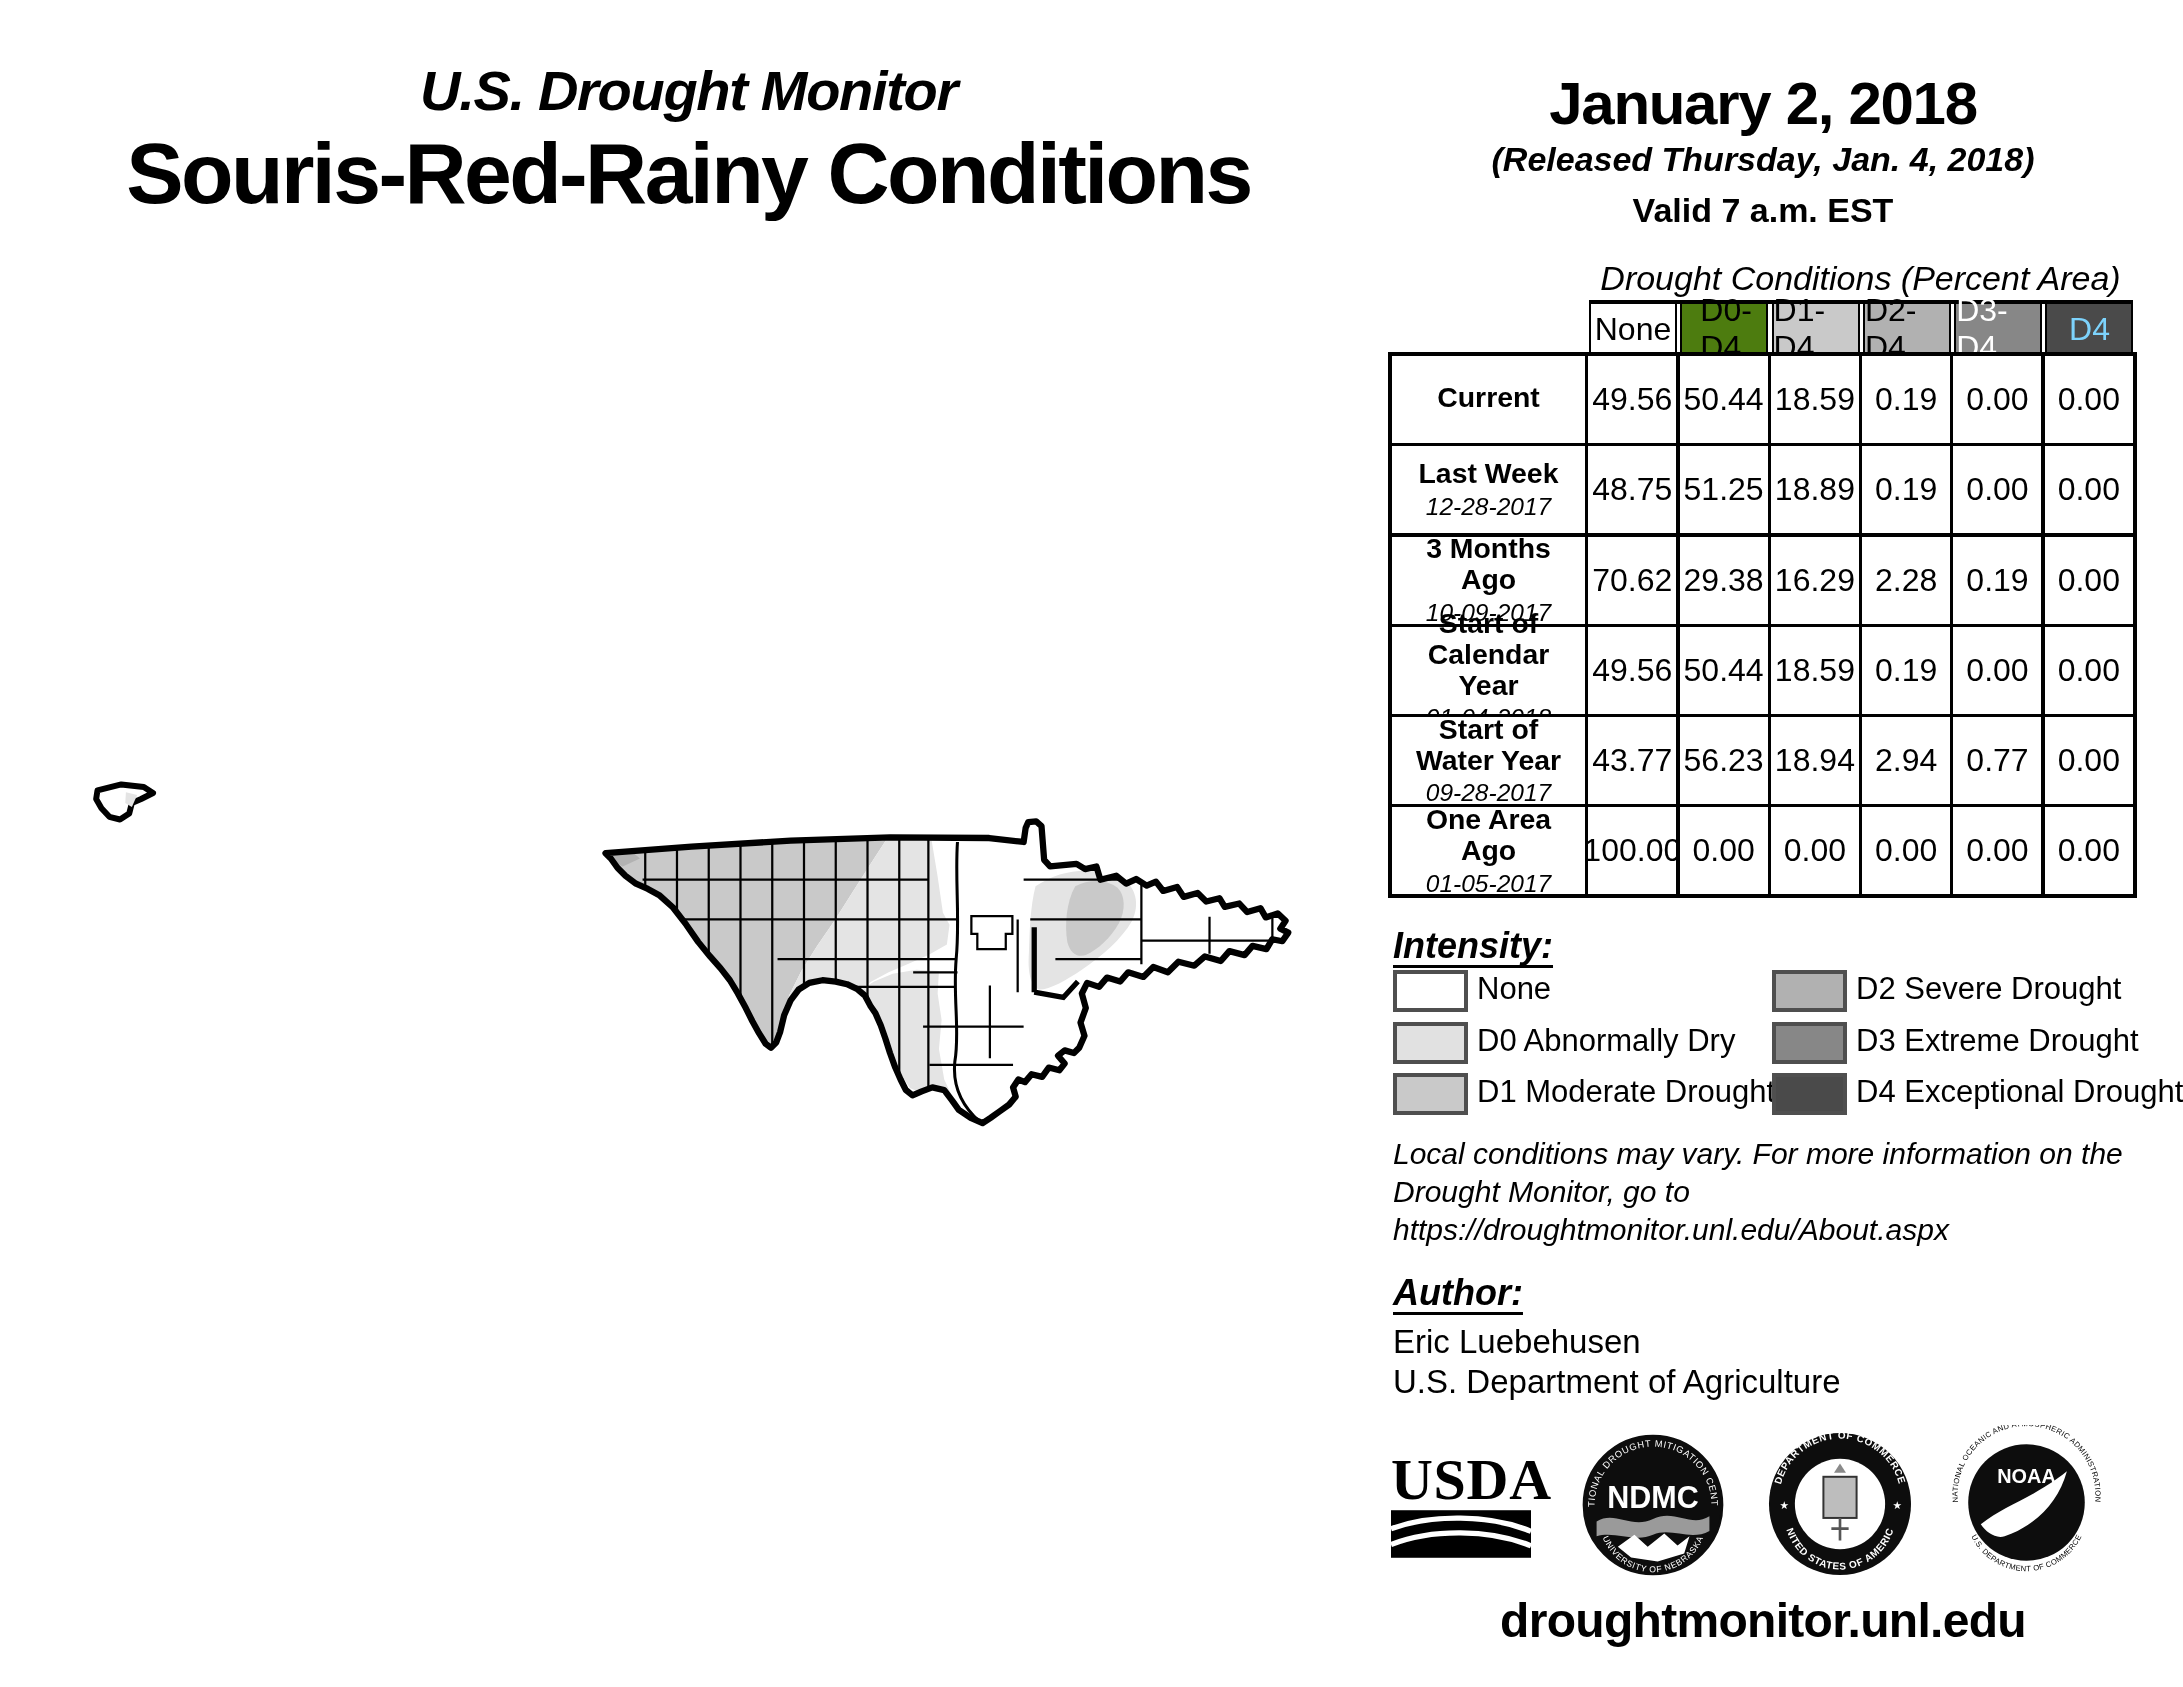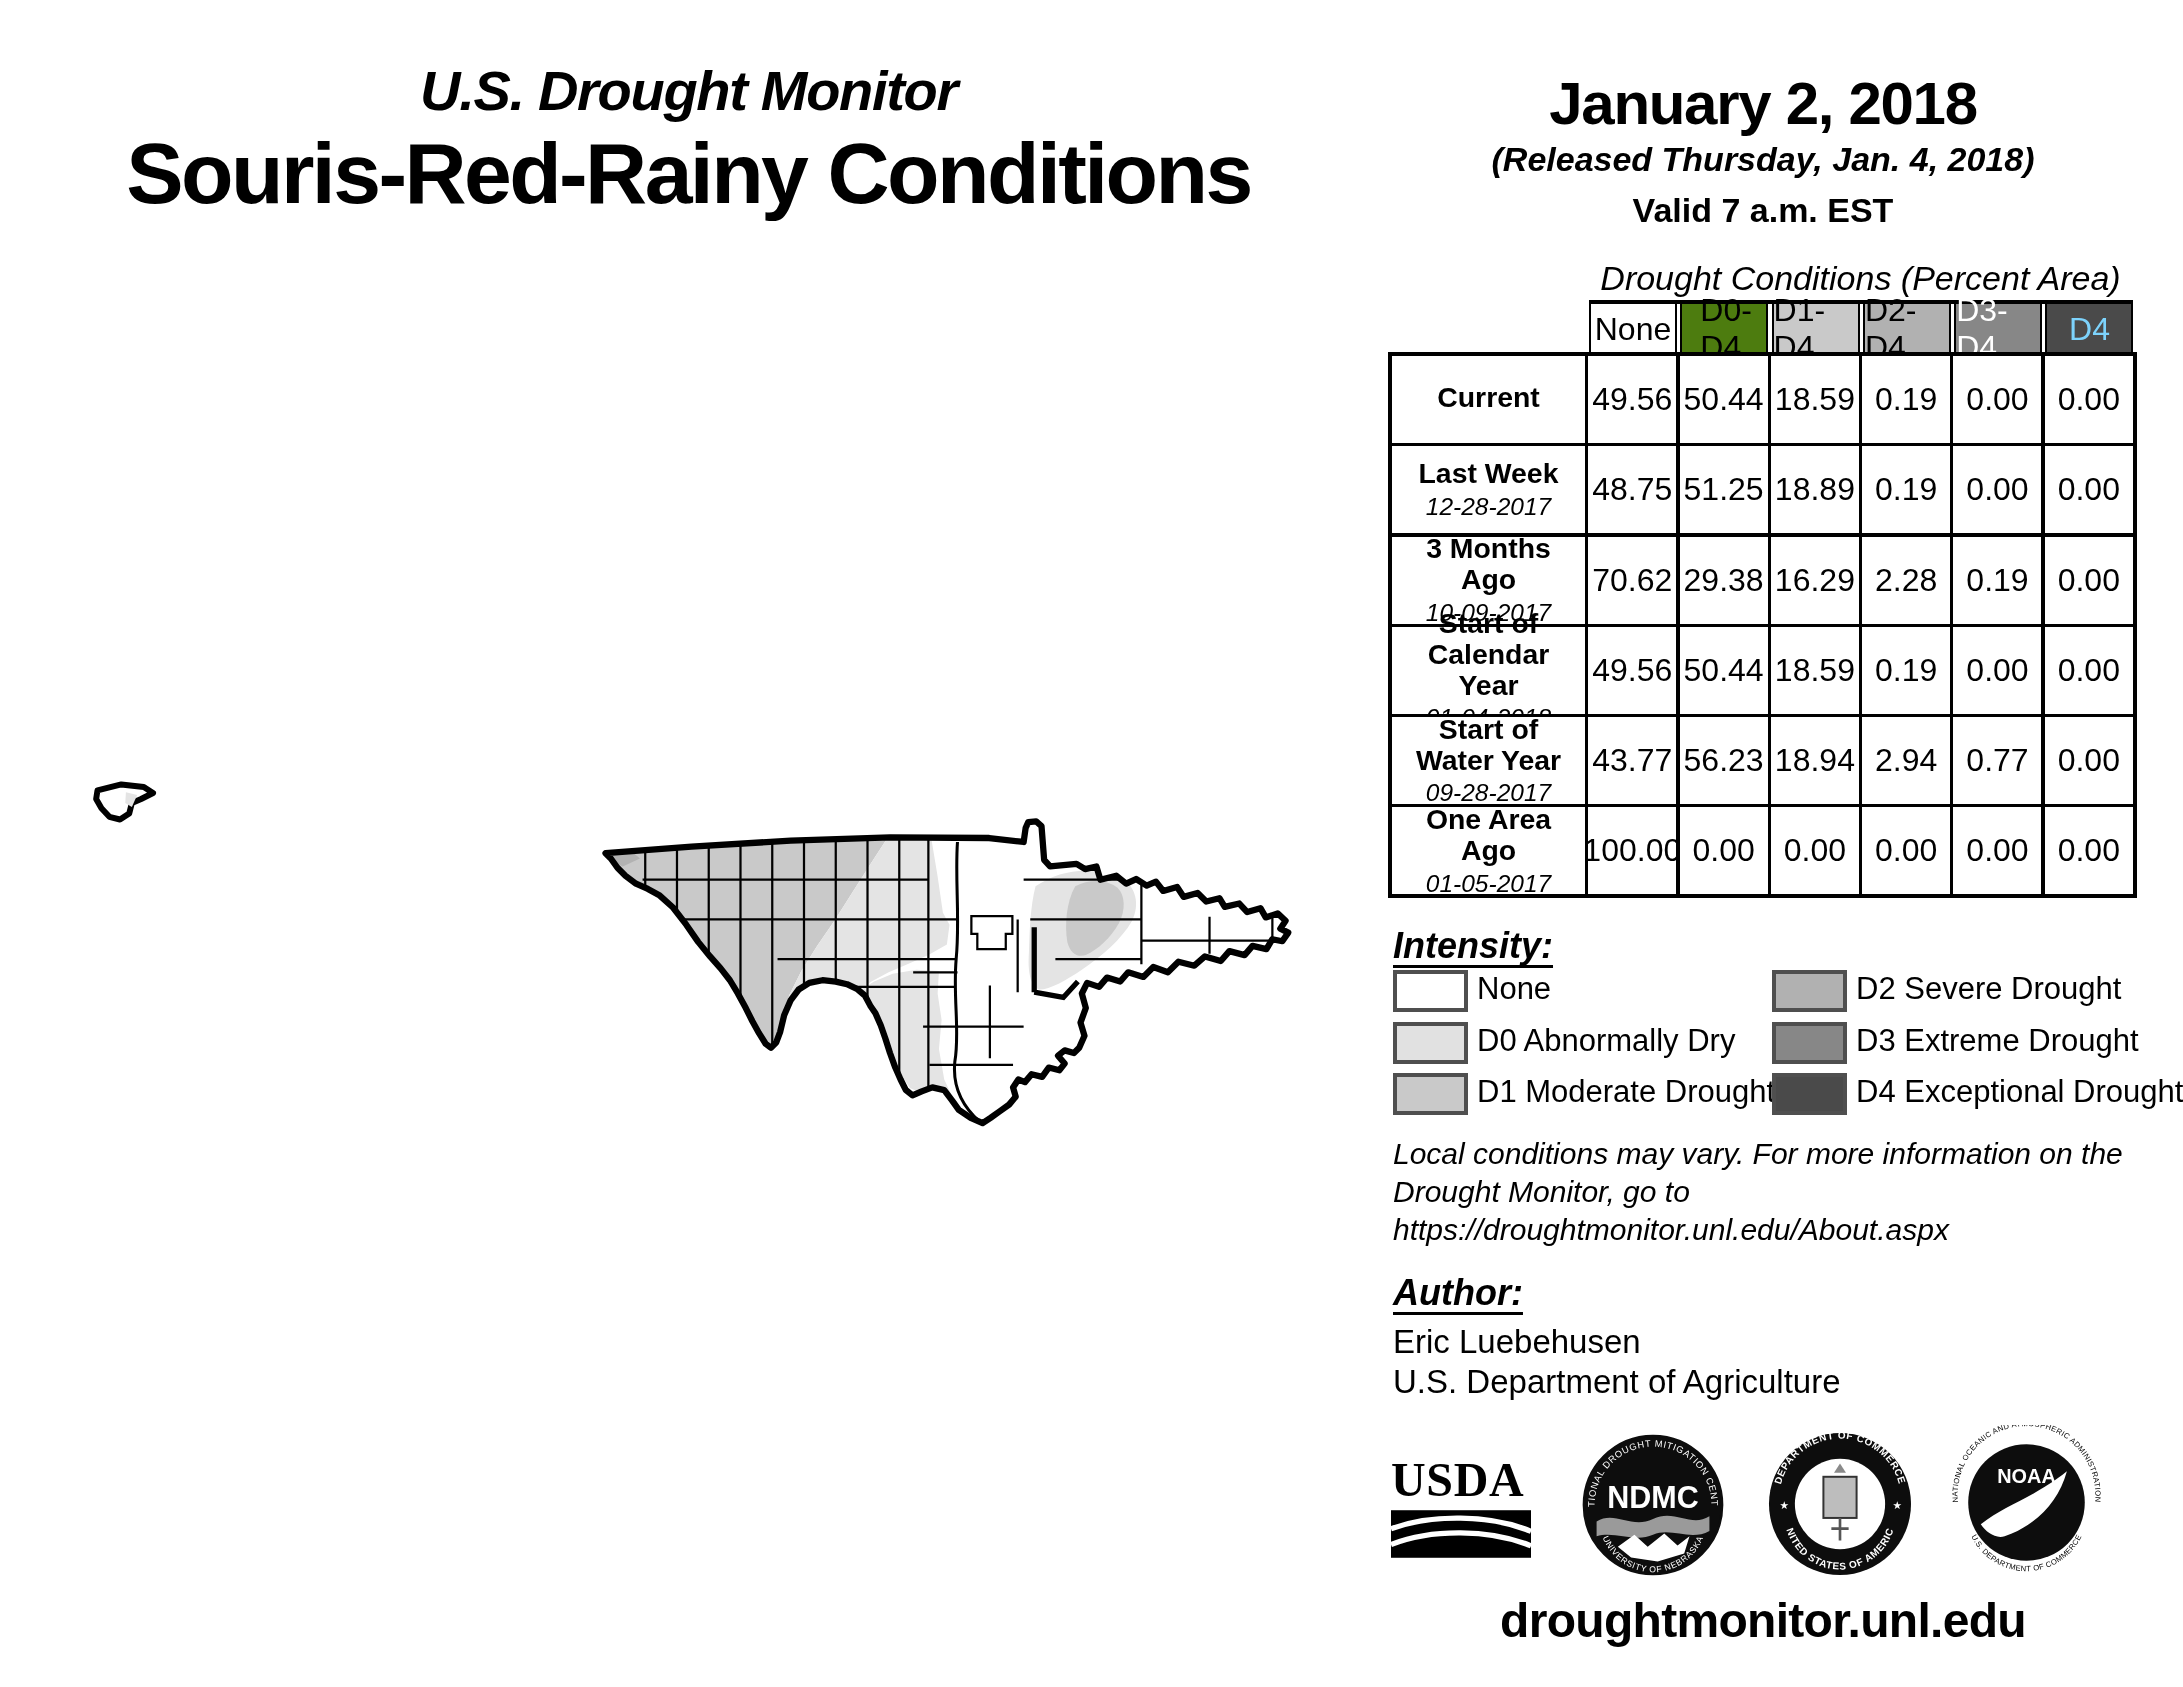--- a/index.html
+++ b/index.html
@@ -46,21 +46,21 @@
   
   .notes{left:1393px;top:1135px;width:761px;font-size:30px;font-style:italic;line-height:38px;}
   .author-heading{left:1393px;top:1272px;font-size:36px;font-style:italic;font-weight:600;
     text-decoration:underline;text-underline-offset:6.6px;}
   .author-name{left:1393px;top:1323px;font-size:33px;}
   .author-org{left:1393px;top:1363px;font-size:33px;}
   
   .site-url{left:1376px;top:1593px;width:774px;text-align:center;
     font-size:48px;font-weight:bold;letter-spacing:-0.7px;}
   .usda-logo{left:1391px;top:1453px;width:140px;height:111px;}
-  .usda-text{font-family:"Liberation Serif",serif;font-weight:bold;font-size:48px;
+  .usda-text{font-family:"Liberation Serif",serif;font-weight:bold;font-size:58px;
     letter-spacing:0.7px;line-height:53px;}
   .seal{position:absolute;}
   
   .map-svg{left:63px;top:754px;}
 </style>
 </head>
 <body>
 
 <div class="abs program-title">U.S. Drought Monitor</div>
 <div class="abs region-title">Souris-Red-Rainy Conditions</div>

